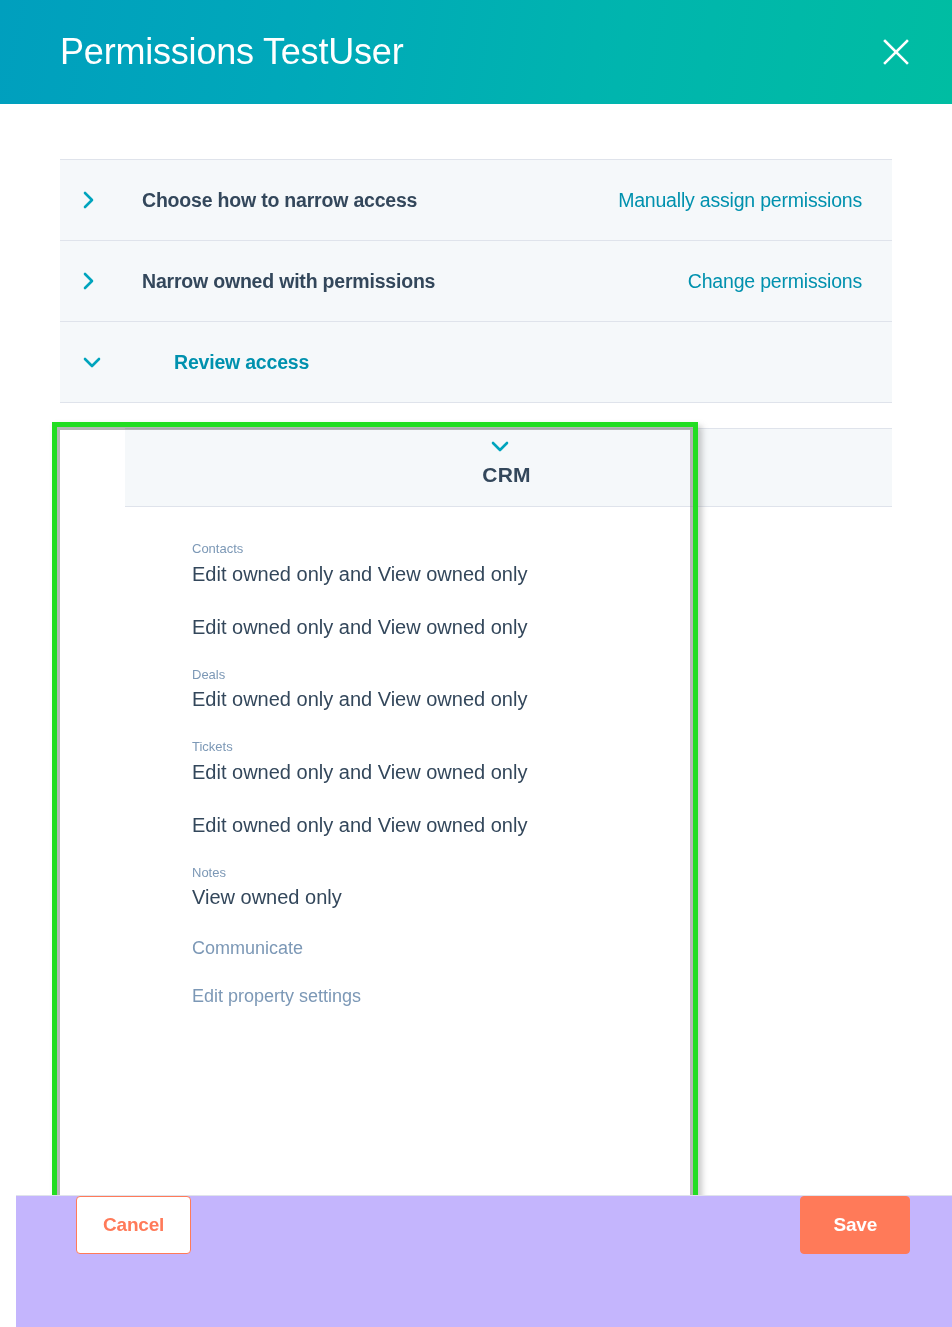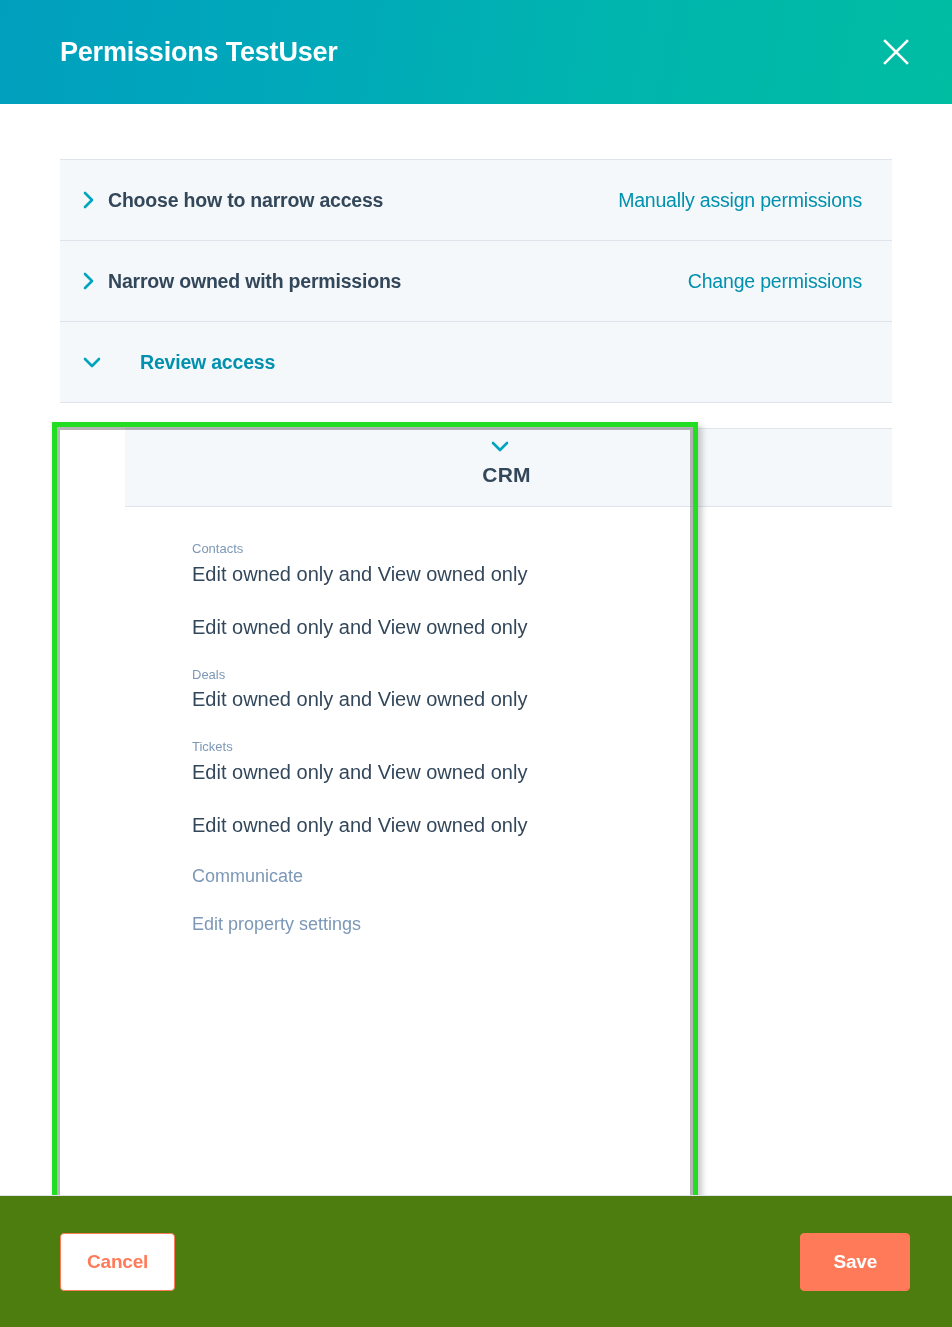--- a/index.html
+++ b/index.html
@@ -27,22 +27,22 @@
     position: relative;
     height: 104px;
     flex: 0 0 104px;
     background: linear-gradient(100deg, #009fbe 0%, #00a8ba 30%, #00b5ae 65%, #00bda2 100%);
     display: flex;
     align-items: center;
     padding: 0 30px 0 60px;
   }
   .modal-title {
     color: #ffffff;
-    font-size: 27px;
-    font-weight: bold;
+    font-size: 36px;
+    font-weight: normal;
     letter-spacing: -0.2px;
     line-height: 1;
   }
   .close-btn {
     position: absolute;
     right: 34px;
     top: 50%;
     transform: translateY(-50%);
     width: 44px;
     height: 44px;
@@ -69,20 +69,21 @@
 
   .acc-row {
     background: #f5f8fa;
     border-bottom: 1px solid #dfe3eb;
     height: 81px;
     display: flex;
     align-items: center;
     padding: 0 30px 0 22px;
     cursor: pointer;
     position: relative;
+    gap: 34px;
   }
   .acc-chevron {
     width: 26px;
     flex: 0 0 26px;
     display: flex;
     align-items: center;
     justify-content: flex-start;
     color: #00a4bd;
   }
   .acc-label {
@@ -169,25 +170,26 @@
     border: 5px solid #22dd22;
     box-shadow: inset 0 0 0 3px rgba(120,120,120,0.55),
                 4px 4px 6px rgba(100,100,100,0.35);
     z-index: 20;
   }
 
   
   .modal-footer {
     flex: 0 0 132px;
     height: 132px;
-    background: #4d7c0f;
+    background: #c4b5fd;
     border-top: 1px solid #dfe3eb;
     display: flex;
-    align-items: center;
+    align-items: flex-start;
     padding: 0 42px;
+    margin-left: 16px;
   }
   .btn {
     font-family: "Liberation Sans", sans-serif;
     font-size: 19px;
     font-weight: bold;
     border-radius: 4px;
     cursor: pointer;
     letter-spacing: -0.2px;
   }
   .btn-cancel {
@@ -280,20 +282,24 @@
               <div class="perm-name">Deals</div>
               <div class="perm-value">Edit owned only and View owned only</div>
             </div>
             <div class="perm-item">
               <div class="perm-name">Tickets</div>
               <div class="perm-value">Edit owned only and View owned only</div>
             </div>
             <div class="perm-item">
               <div class="perm-value">Edit owned only and View owned only</div>
             </div>
+            <div class="perm-item">
+              <div class="perm-name">Notes</div>
+              <div class="perm-value">View owned only</div>
+            </div>
             <div class="perm-item no-value">
               <div class="perm-name">Communicate</div>
             </div>
             <div class="perm-item no-value">
               <div class="perm-name">Edit property settings</div>
             </div>
           </div>
         </div>
 
       </div>

